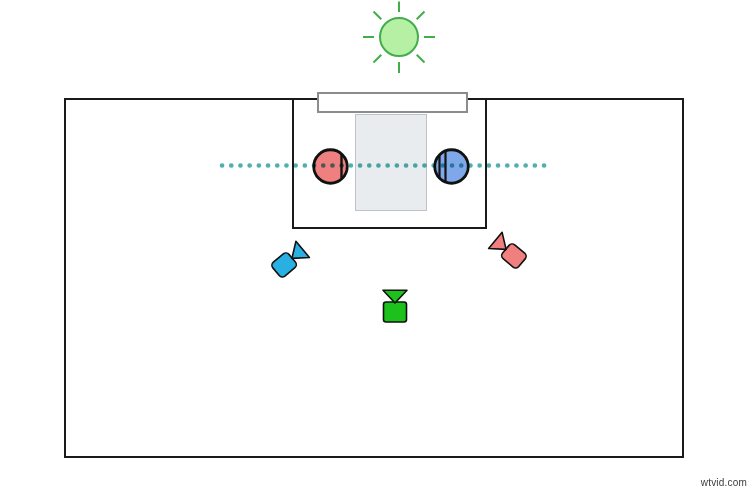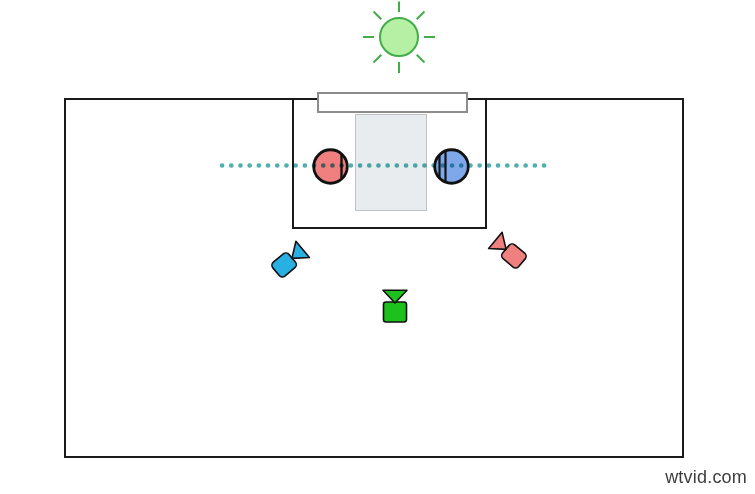--- a/index.html
+++ b/index.html
@@ -38,21 +38,21 @@
     left:355px;top:114px;width:72px;height:97px;
     border:1.5px solid #bfc3c8;
     box-sizing:border-box;
   }
   #eyeline{
     left:218px;top:158px;width:334px;height:15px;
     mix-blend-mode:multiply;
   }
   #watermark{
     right:8px;bottom:6px;
-    font-size:18px;letter-spacing:0.2px;
+    font-size:10px;letter-spacing:0.2px;
     color:#3d3d3d;
     margin-left:36px;
   }
   svg{display:block;}
 </style>
 </head>
 <body>
 
 <div id="stage">
 

